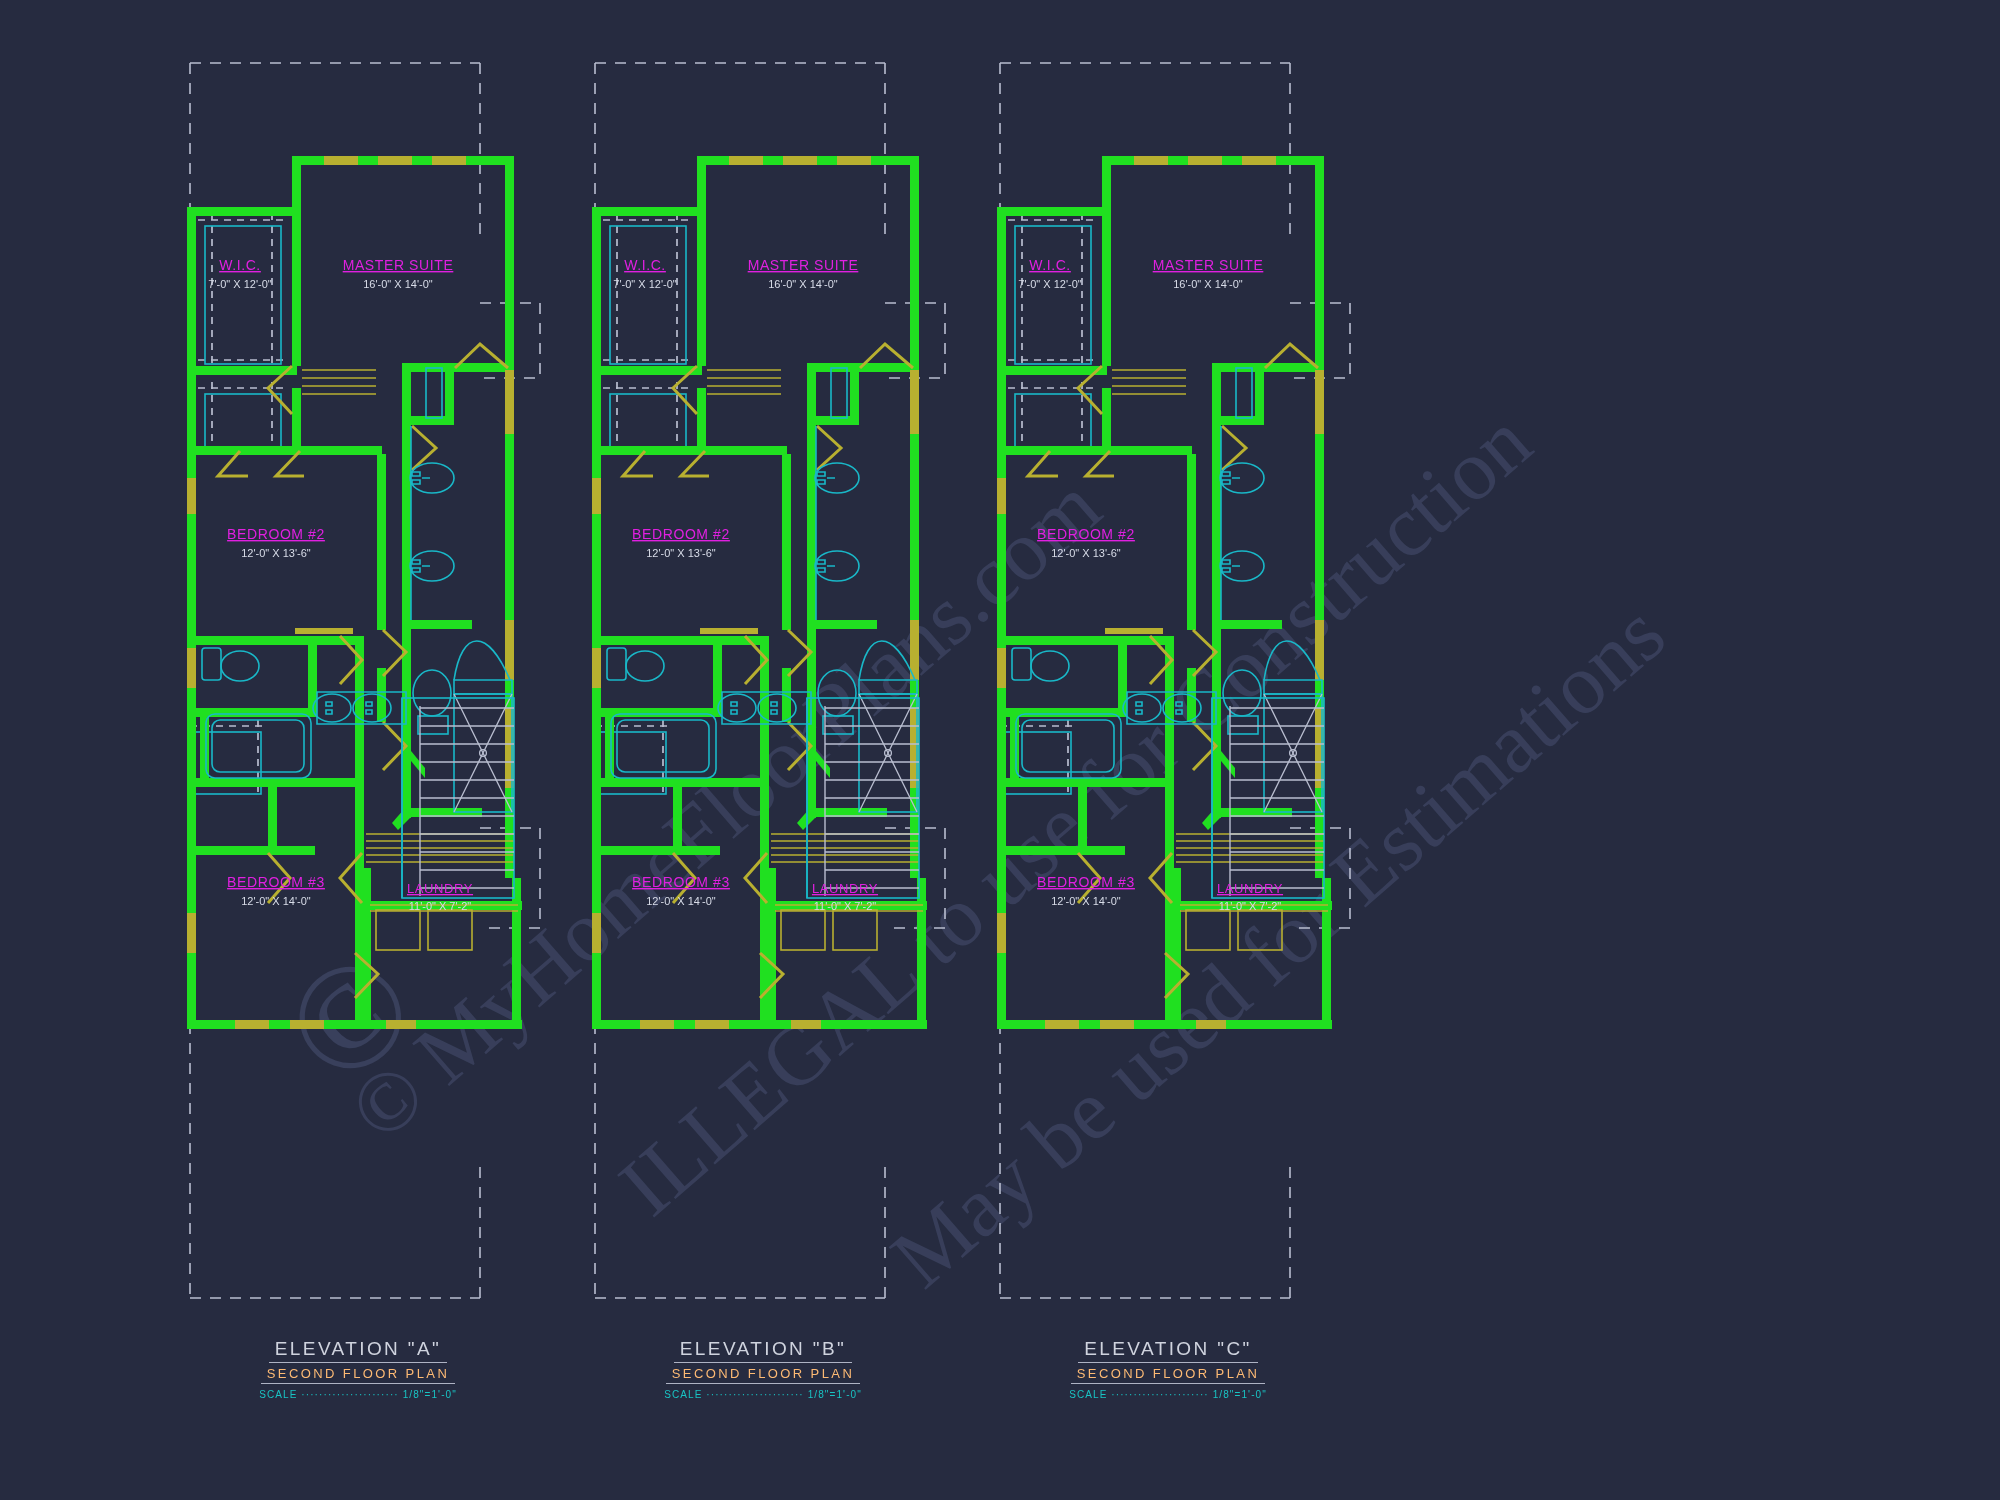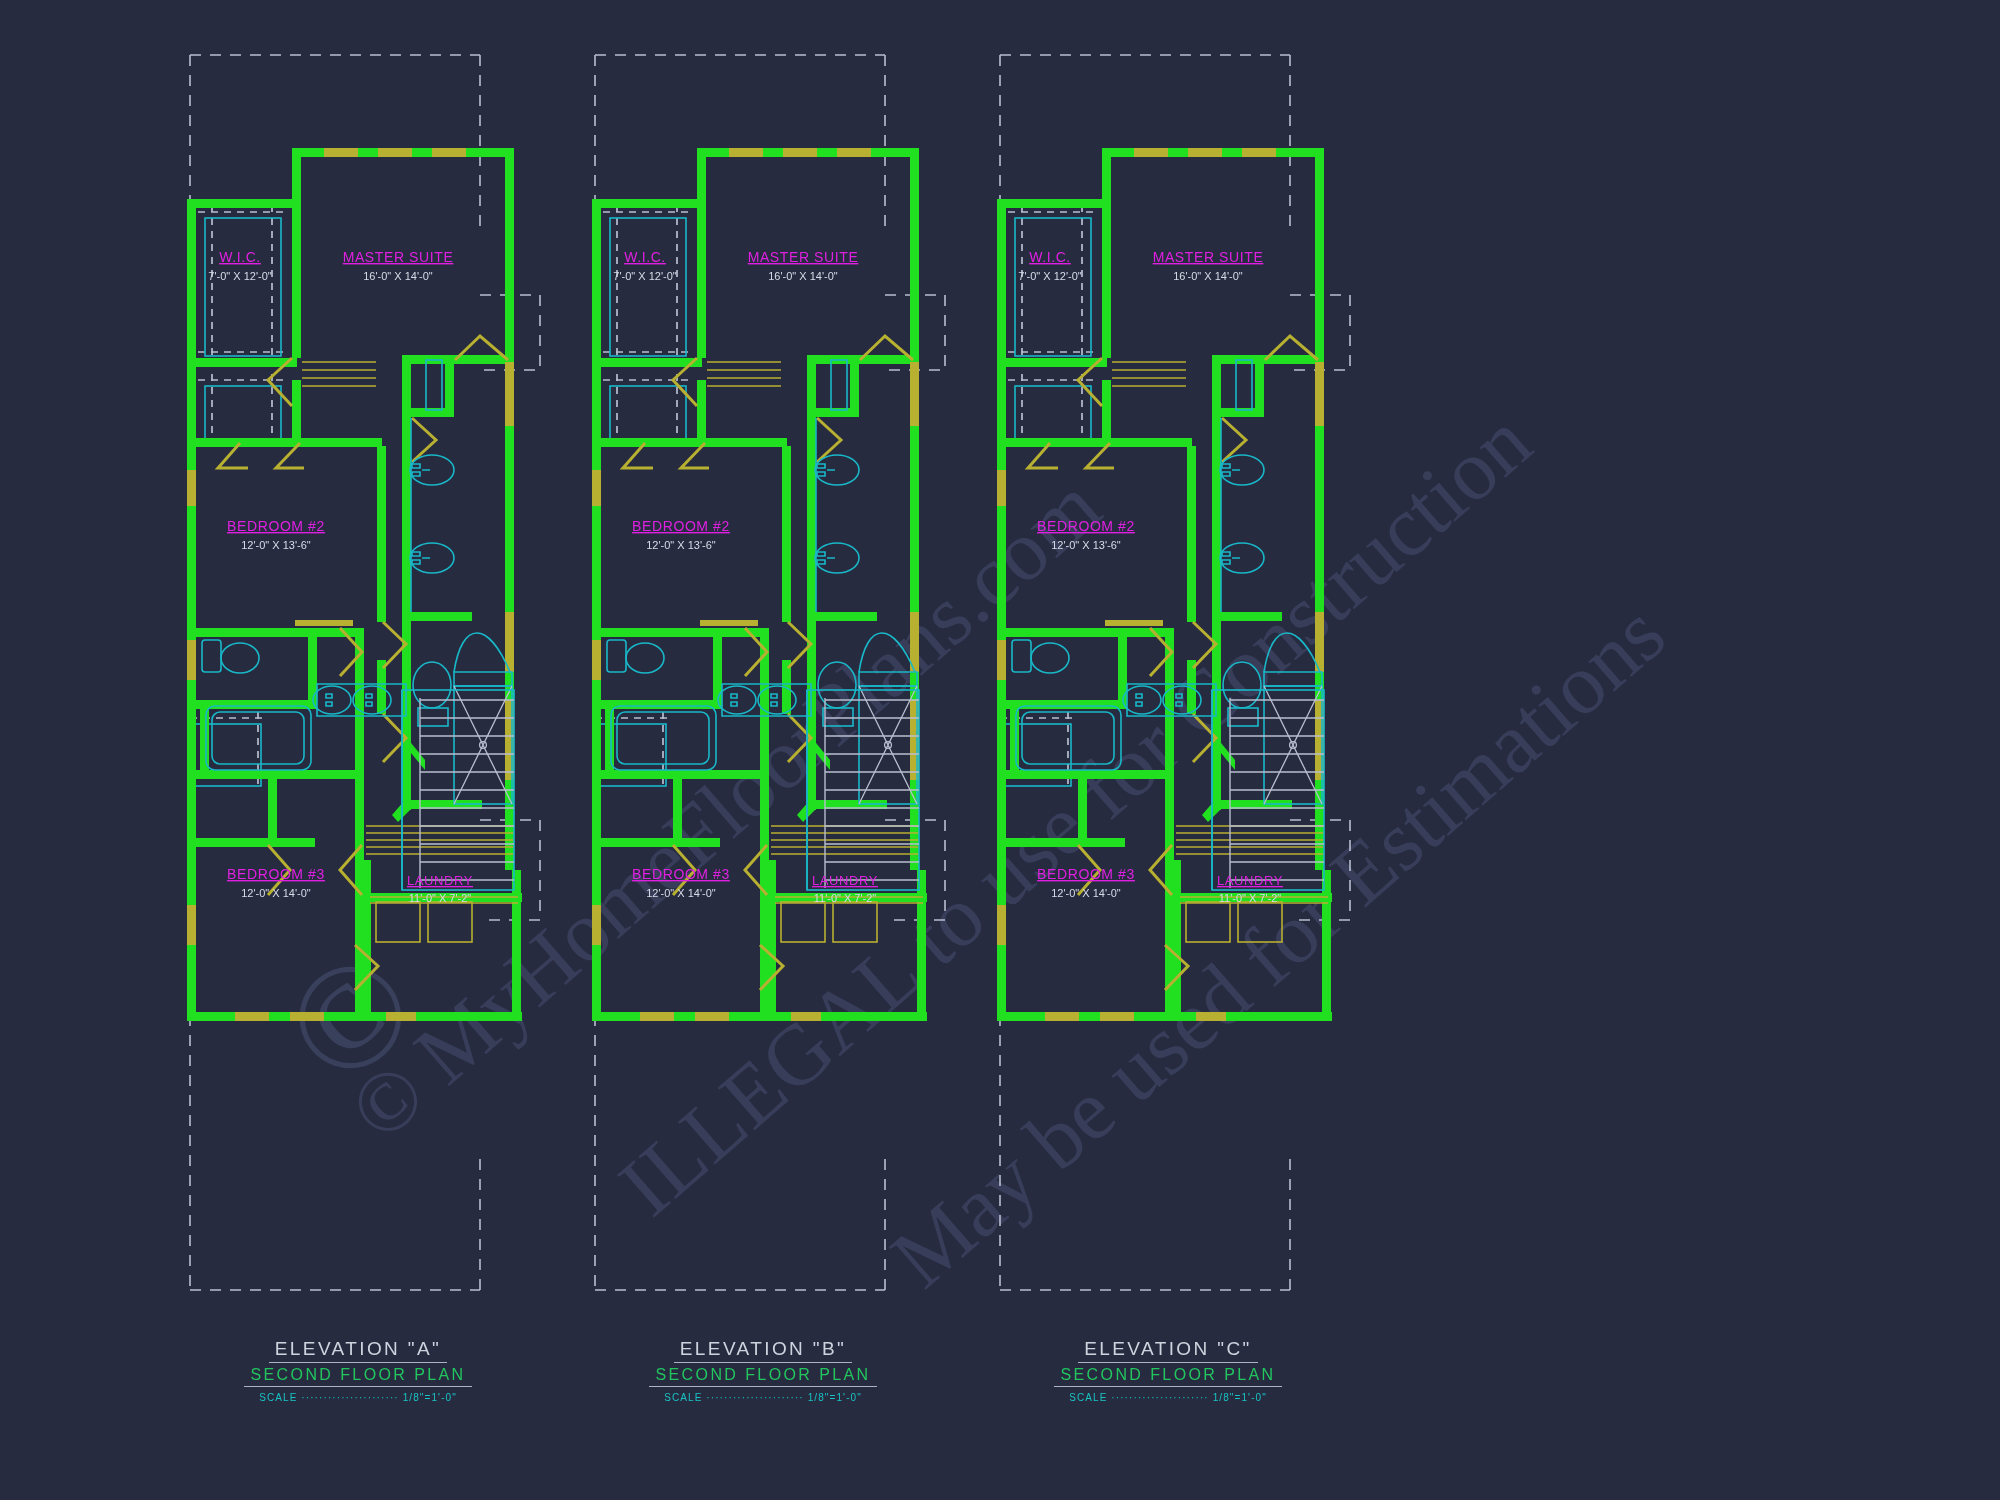--- a/index.html
+++ b/index.html
@@ -18,38 +18,38 @@
   }
   .wm1{left:330px;top:1085px;font-size:86px;transform:rotate(-41deg);}
   .wm2{left:600px;top:1160px;font-size:86px;transform:rotate(-41deg);}
   .wm3{left:872px;top:1232px;font-size:86px;transform:rotate(-41deg);}
   .wm-c{
     position:absolute;left:292px;top:930px;font-size:150px;color:#39405c;
     font-family:"Liberation Serif",serif;transform:rotate(-41deg);
   }
 
   
-  .plan{position:absolute;top:0;width:480px;height:1312px;}
+  .plan{position:absolute;top:8px;width:480px;height:1312px;}
   #planA{left:140px;}
   #planB{left:545px;}
   #planC{left:950px;}
 
   svg{display:block;overflow:visible;}
 
   
   .titleblock{
     position:absolute;text-align:center;width:420px;
     font-family:"Liberation Sans",sans-serif;color:#c9ccd8;
   }
   #tbA{left:148px;top:1338px;}
   #tbB{left:553px;top:1338px;}
   #tbC{left:958px;top:1338px;}
   .tb-l1{font-size:19px;letter-spacing:2.4px;color:#cfd3de;
          display:inline-block;border-bottom:1.4px solid #aeb3c4;padding:0 6px 2px;}
-  .tb-l2{font-size:16px;letter-spacing:2.4px;color:#22c55e;margin-top:3px;
+  .tb-l2{font-size:13px;letter-spacing:2.4px;color:#fdba74;margin-top:3px;
          display:inline-block;border-bottom:1.4px solid #aeb3c4;padding:0 6px 2px;}
   .tb-scale{font-size:10px;letter-spacing:1.1px;color:#19c4c4;margin-top:5px;}
 </style>
 </head>
 <body>
 
 <div id="sheet">
 
   <div>
     <div class="wm-c">©</div>

